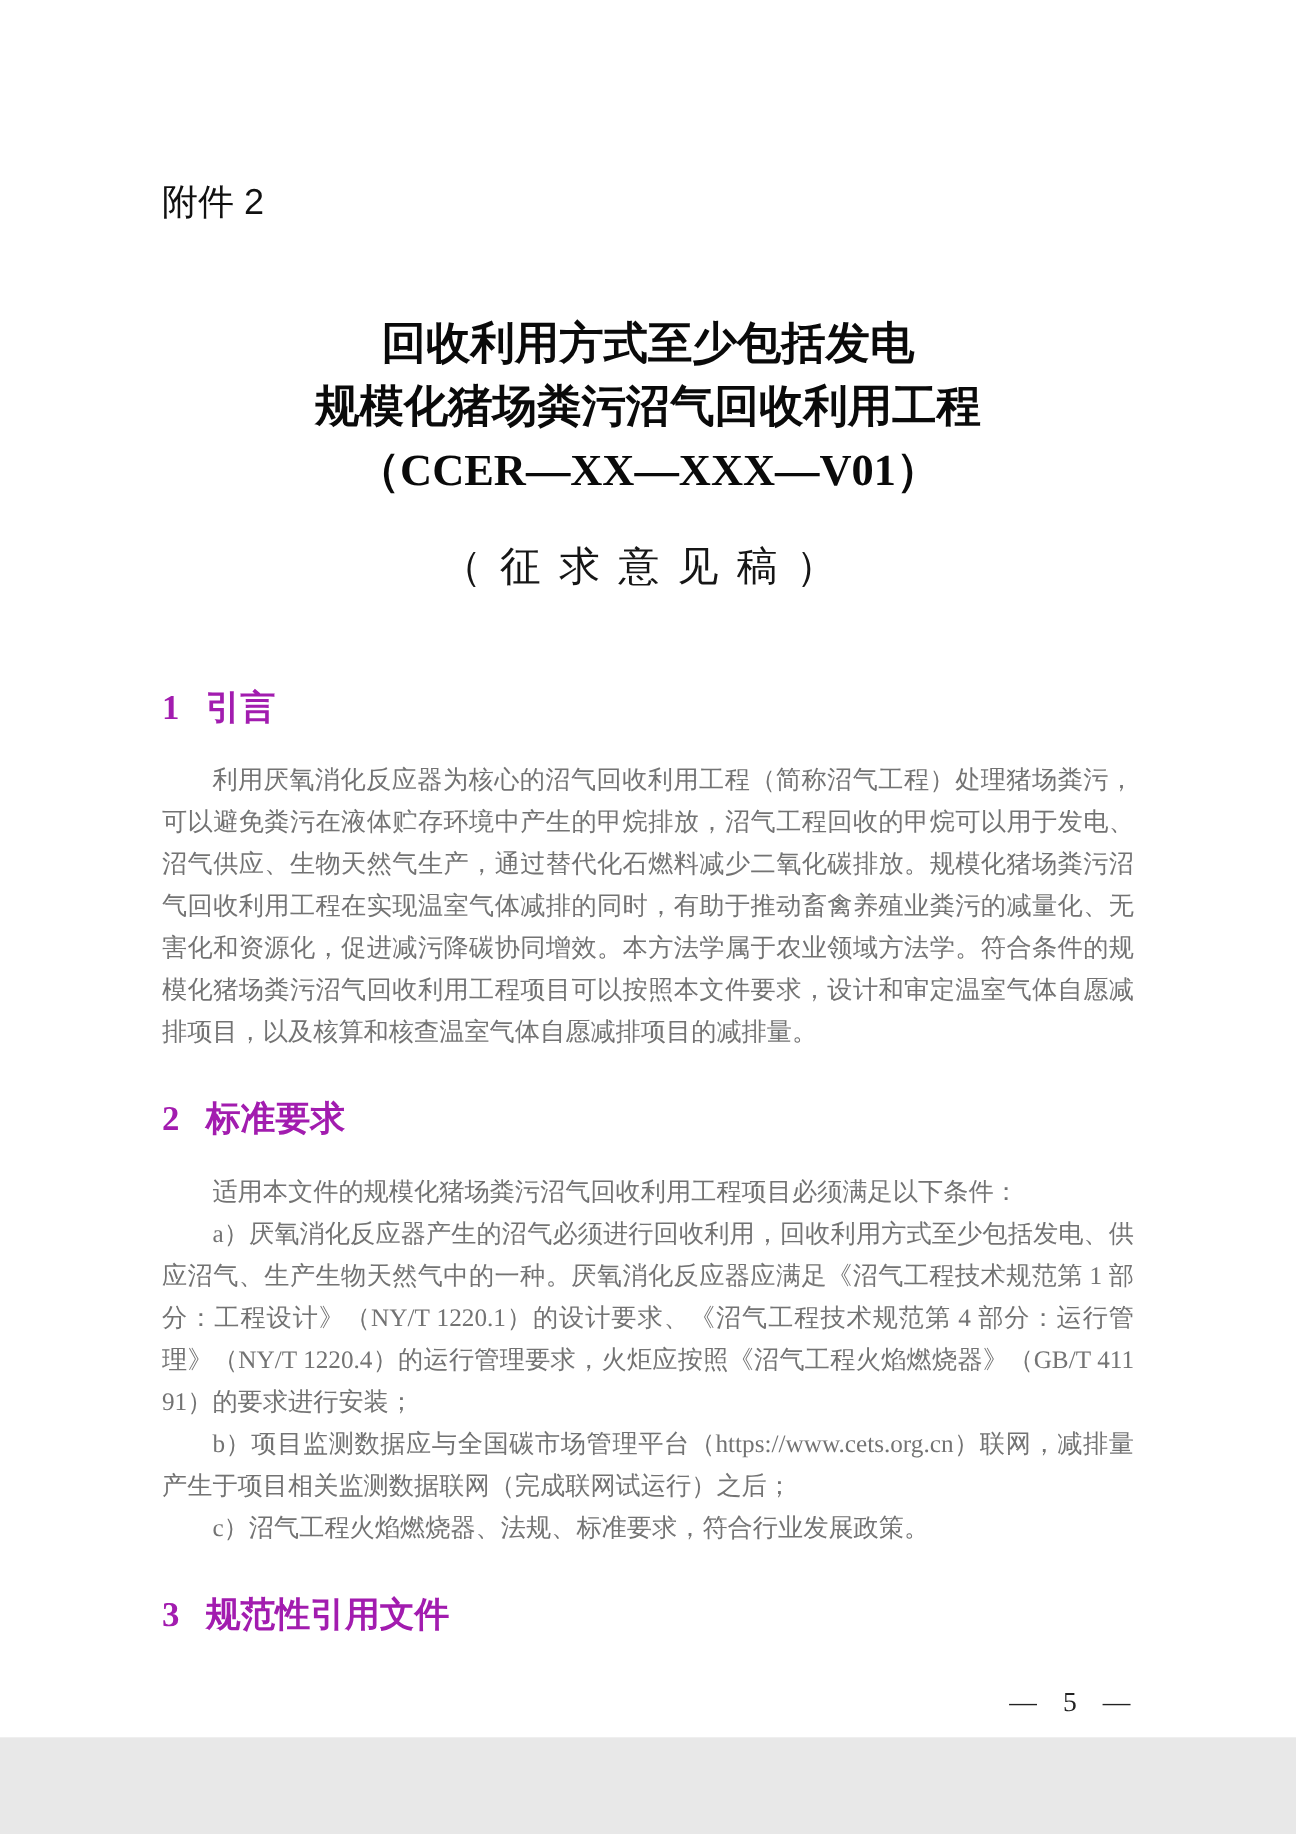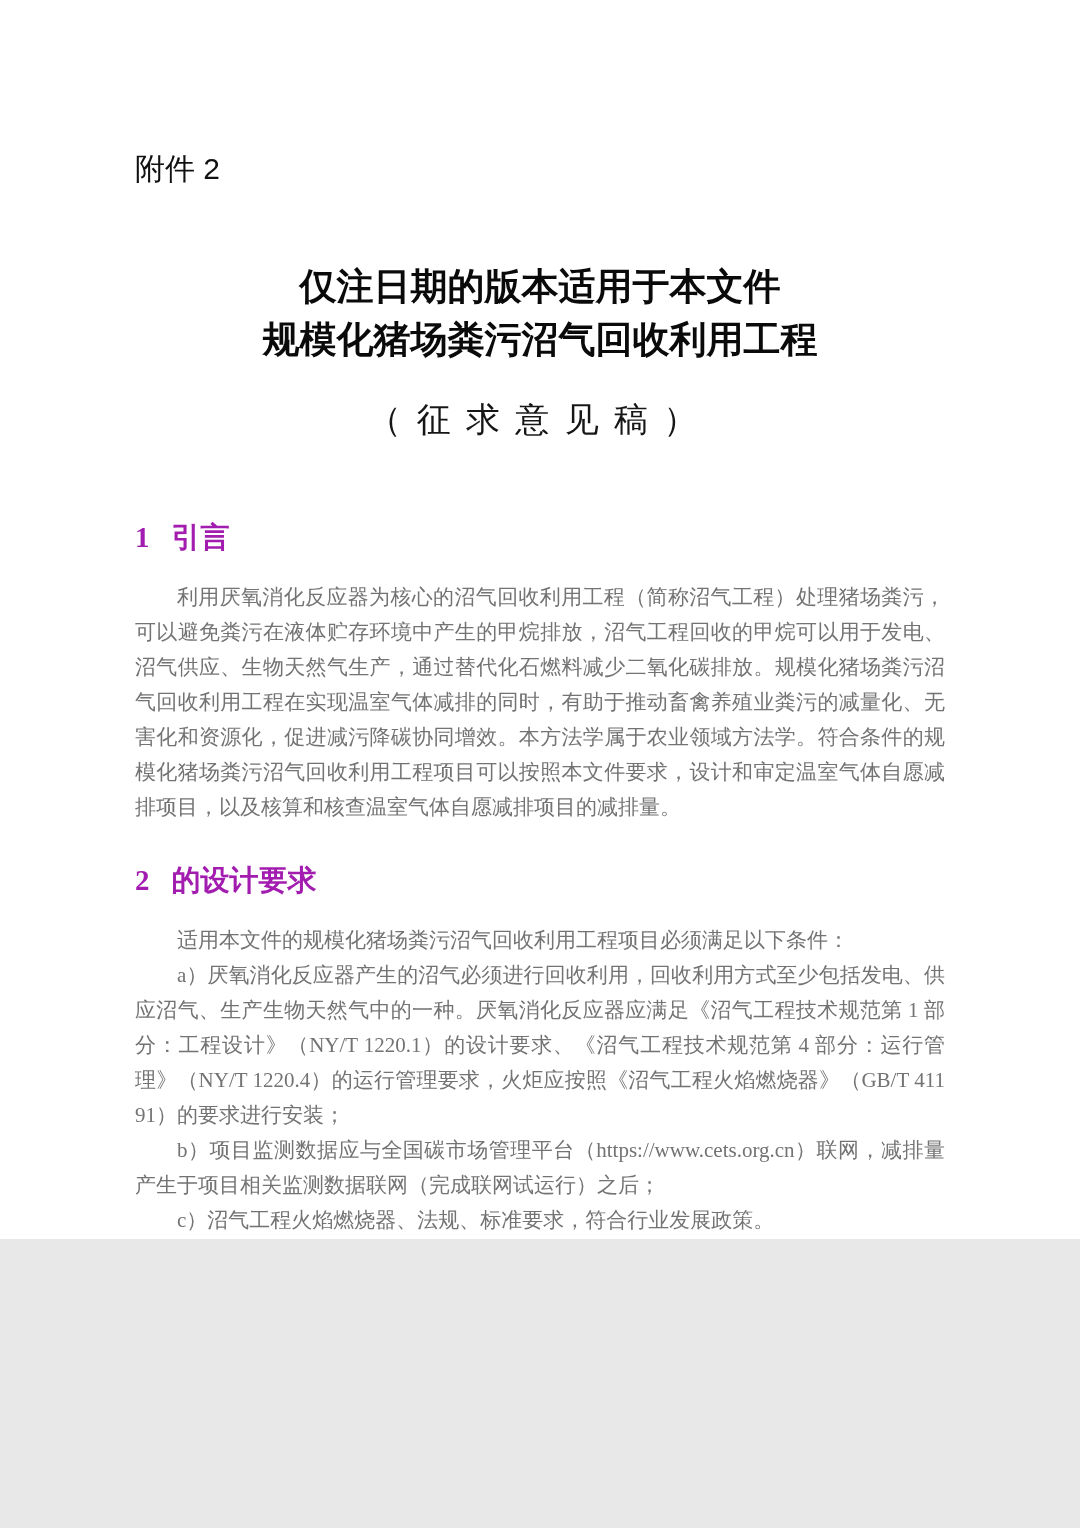--- a/index.html
+++ b/index.html
@@ -1,20 +1,20 @@
 <!DOCTYPE html>
 <html><head>
 <meta charset="utf-8">
 <style>
   * { margin: 0; padding: 0; box-sizing: border-box; }
   html, body { background: #e8e8e8; }
   .page {
     position: relative;
     width: 1080px;
-    height: 1239px;
+    height: 1448px;
     margin: 0 auto;
     background: #ffffff;
     color: #111111;
     overflow: hidden;
     font-family: "Liberation Serif", "DejaVu Serif", serif;
   }
   .content {
     padding: 0 135px;
   }
   .attachment-label {
@@ -92,35 +92,36 @@
 </style>
 </head>
 <body>
 
 <div class="page">
   <div class="content">
 
     <div class="attachment-label">附件 2</div>
 
     <div class="doc-title">
-      <div>仅注日期的版本适用于本文件</div>
+      <div>回收利用方式至少包括发电</div>
       <div>规模化猪场粪污沼气回收利用工程</div>
+      <div>（CCER—XX—XXX—V01）</div>
     </div>
 
     <div class="doc-subtitle">（征求意见稿）</div>
 
     <h2 class="section-heading first">
       <span class="section-num">1</span><span>引言</span>
     </h2>
     <div class="section-body">
       <p class="para">利用厌氧消化反应器为核心的沼气回收利用工程（简称沼气工程）处理猪场粪污，可以避免粪污在液体贮存环境中产生的甲烷排放，沼气工程回收的甲烷可以用于发电、沼气供应、生物天然气生产，通过替代化石燃料减少二氧化碳排放。规模化猪场粪污沼气回收利用工程在实现温室气体减排的同时，有助于推动畜禽养殖业粪污的减量化、无害化和资源化，促进减污降碳协同增效。本方法学属于农业领域方法学。符合条件的规模化猪场粪污沼气回收利用工程项目可以按照本文件要求，设计和审定温室气体自愿减排项目，以及核算和核查温室气体自愿减排项目的减排量。</p>
     </div>
 
     <h2 class="section-heading later">
-      <span class="section-num">2</span><span>的设计要求</span>
+      <span class="section-num">2</span><span>标准要求</span>
     </h2>
     <div class="section-body">
       <p class="para">适用本文件的规模化猪场粪污沼气回收利用工程项目必须满足以下条件：</p>
       <p class="para">a）厌氧消化反应器产生的沼气必须进行回收利用，回收利用方式至少包括发电、供应沼气、生产生物天然气中的一种。厌氧消化反应器应满足《沼气工程技术规范第 1 部分：工程设计》（NY/T 1220.1）的设计要求、《沼气工程技术规范第 4 部分：运行管理》（NY/T 1220.4）的运行管理要求，火炬应按照《沼气工程火焰燃烧器》（GB/T 41191）的要求进行安装；</p>
       <p class="para">b）项目监测数据应与全国碳市场管理平台（https://www.cets.org.cn）联网，减排量产生于项目相关监测数据联网（完成联网试运行）之后；</p>
       <p class="para">c）沼气工程火焰燃烧器、法规、标准要求，符合行业发展政策。</p>
     </div>
 
     <h2 class="section-heading later">
       <span class="section-num">3</span><span>规范性引用文件</span>

